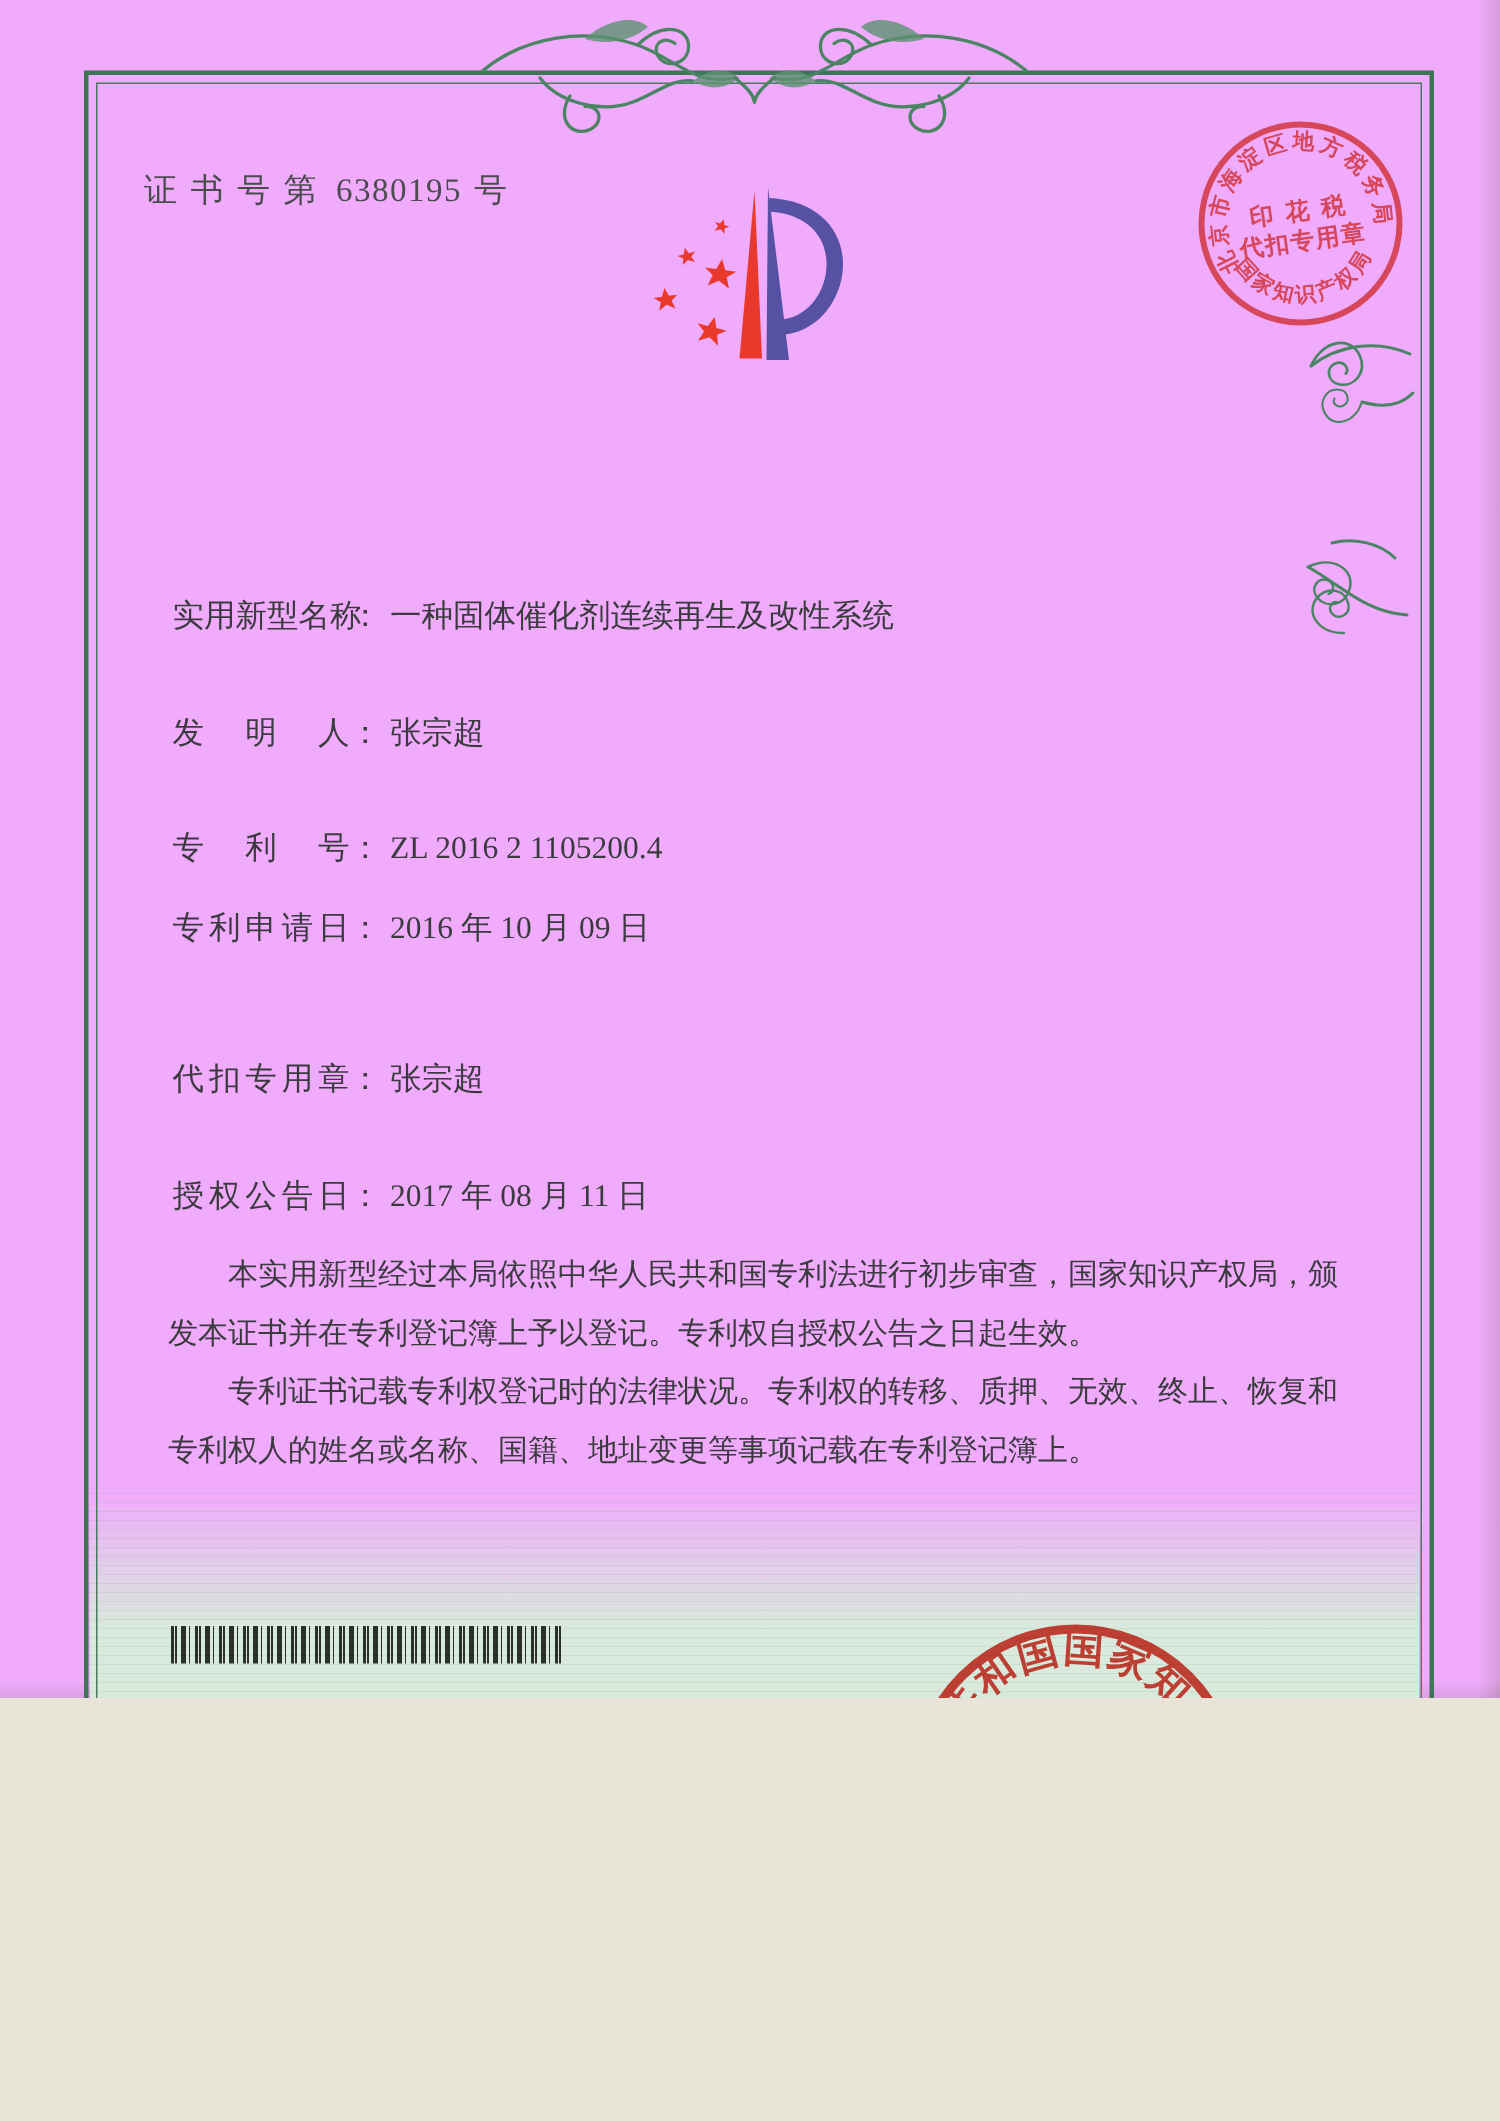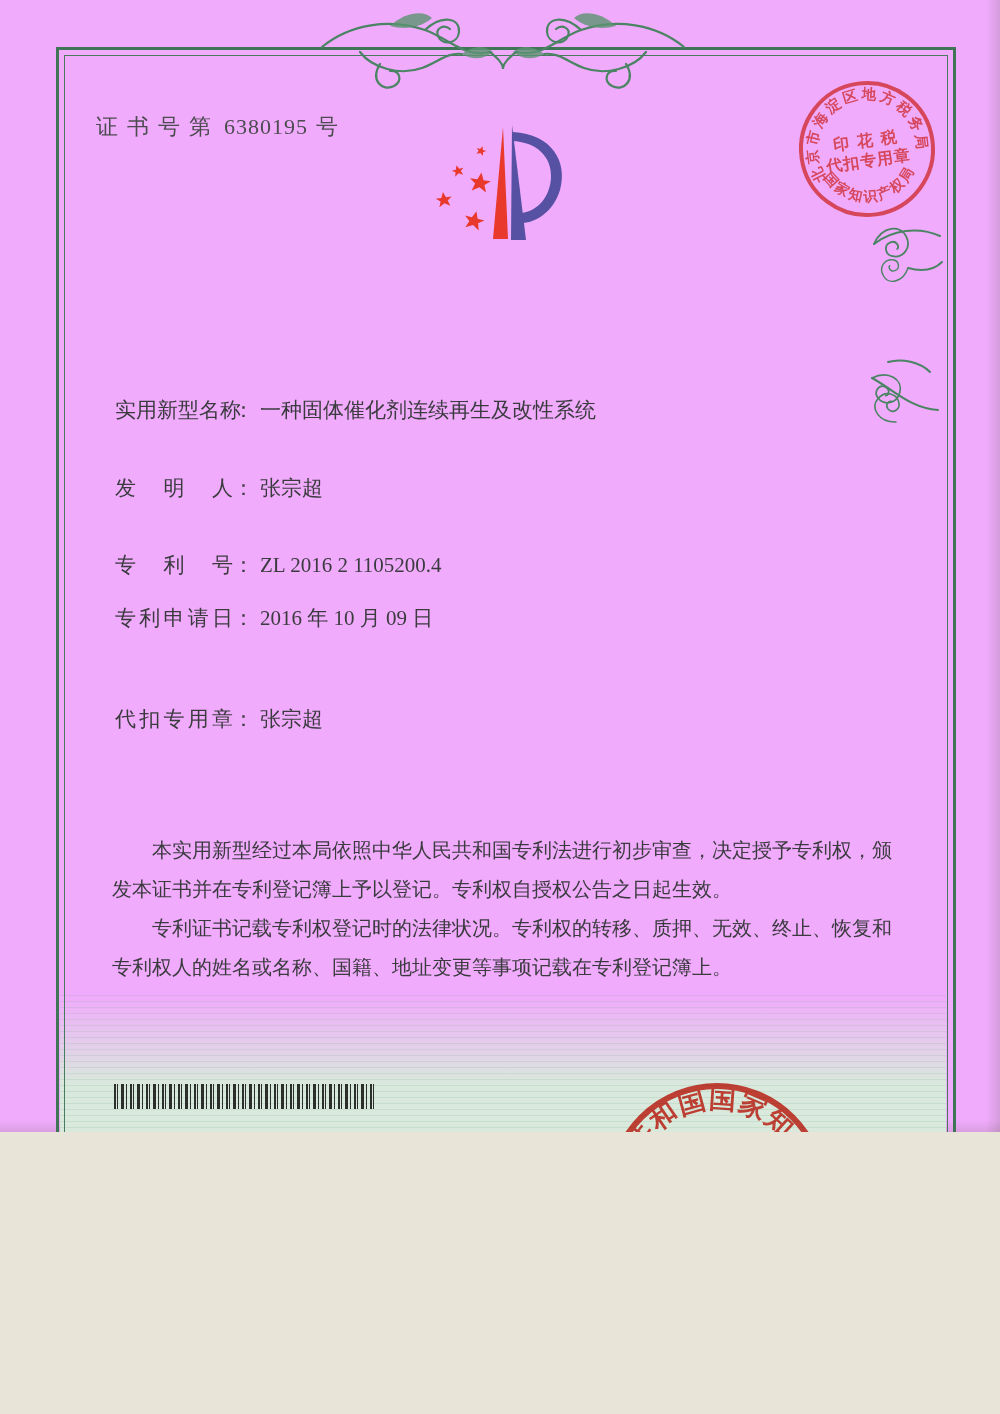--- a/index.html
+++ b/index.html
@@ -149,23 +149,26 @@
   </div>
   <div class="abs fld" style="top:551px">
     <span class="fld-label">专利号</span><span>：</span><span class="fld-value">ZL 2016 2 1105200.4</span>
   </div>
   <div class="abs fld" style="top:604px">
     <span class="fld-label">专利申请日</span><span>：</span><span class="fld-value">2016 年 10 月 09 日</span>
   </div>
   <div class="abs fld" style="top:705px">
     <span class="fld-label">代扣专用章</span><span>：</span><span class="fld-value">张宗超</span>
   </div>
+  <div class="abs fld" style="top:783px">
+    <span class="fld-label">授权公告日</span><span>：</span><span class="fld-value">2017 年 08 月 11 日</span>
+  </div>
 
   <div class="abs paras">
-    <p>本实用新型经过本局依照中华人民共和国专利法进行初步审查，决定授予专利权，颁发本证书并在专利登记簿上予以登记。专利权自授权公告之日起生效。</p>
+    <p>本实用新型经过本局依照中华人民共和国专利法进行初步审查，国家知识产权局，颁发本证书并在专利登记簿上予以登记。专利权自授权公告之日起生效。</p>
     <p>专利证书记载专利权登记时的法律状况。专利权的转移、质押、无效、终止、恢复和专利权人的姓名或名称、国籍、地址变更等事项记载在专利登记簿上。</p>
   </div>
 
   <div class="abs barcode"></div>
 
   <div class="abs officer-title">局长</div>
   <div class="abs officer-name">申长雨</div>
 
   <svg class="abs sig-svg" width="290" height="160" viewBox="0 0 290 160">
     <g stroke="#2c3b31" stroke-width="4.5" fill="none" stroke-linecap="round" stroke-linejoin="round">

